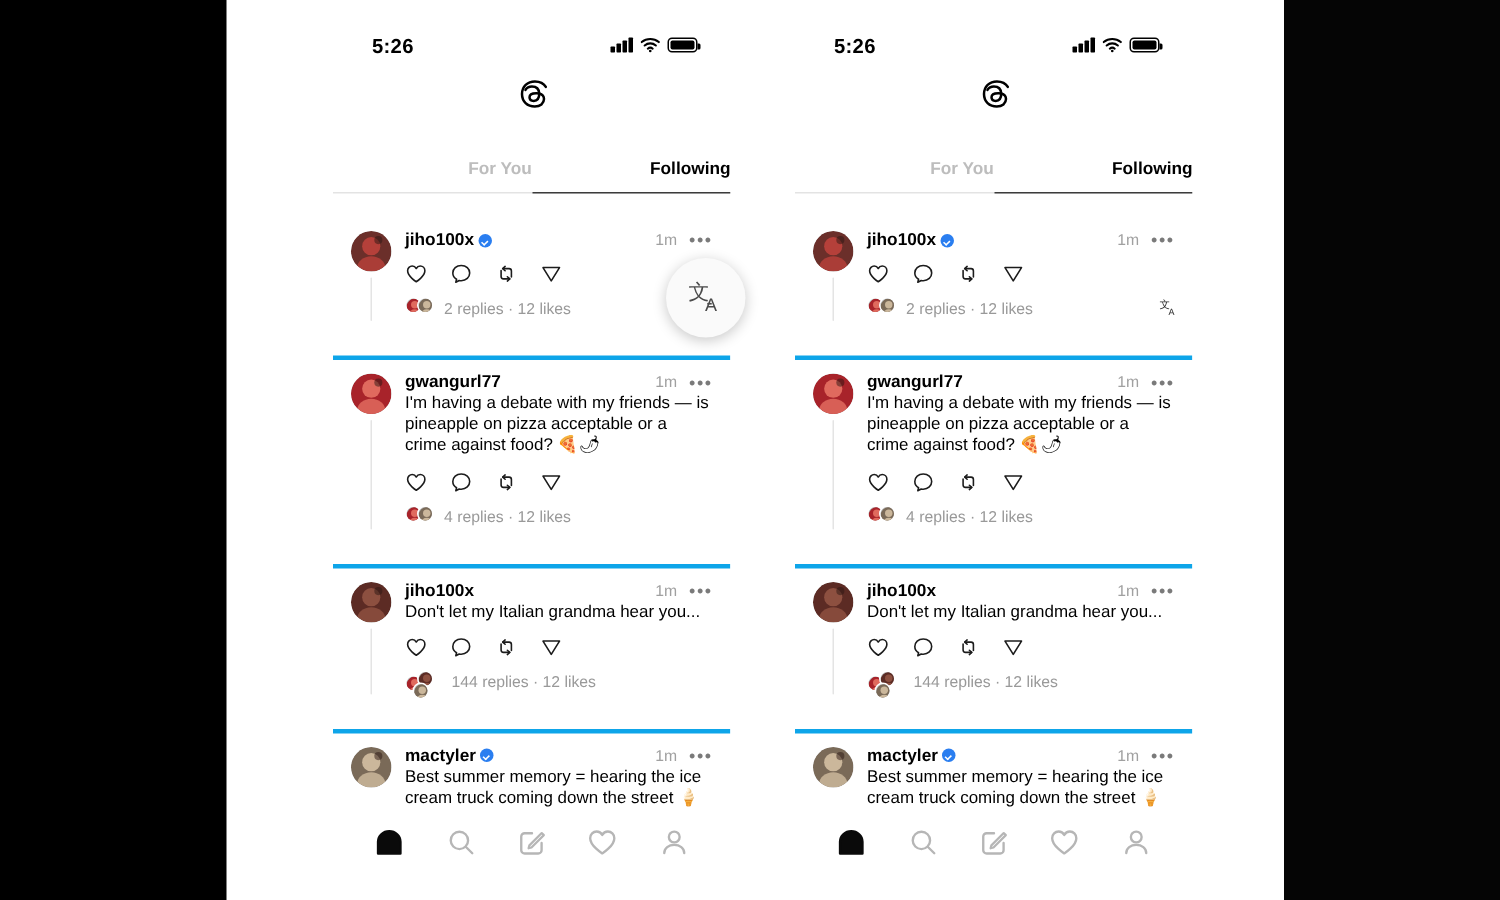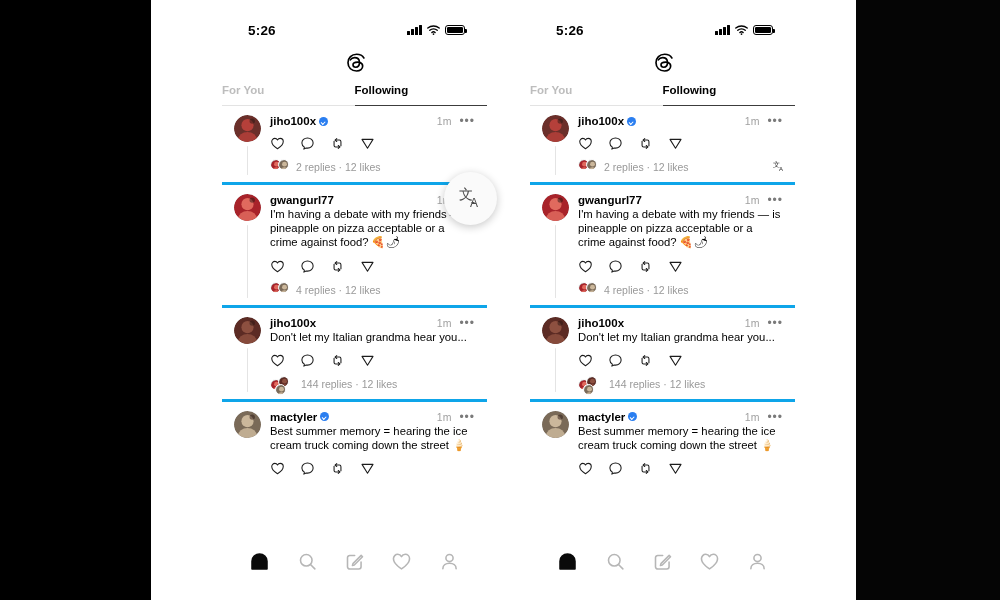--- a/index.html
+++ b/index.html
@@ -42,31 +42,31 @@
   .sig i:nth-child(3){height:8px;} .sig i:nth-child(4){height:10px;}
   .wifi { width:13px; height:10px; }
   .batt { width:20px; height:10px; border:1.4px solid #000; border-radius:3px; position:relative; }
   .batt::after { content:""; position:absolute; right:-3.2px; top:3px; width:1.8px; height:4px; background:#000; border-radius:0 1px 1px 0; }
   .batt i { position:absolute; inset:1.2px; background:#000; border-radius:1.3px; display:block; }
 
   
   .applogo { display:flex; justify-content:center; padding-top:2px; padding-bottom:2px; }
   .tabs { display:flex; position:relative; }
   .tab {
-    flex:1; text-align:left; font-size:11.5px; padding:6px 0 9px;
-    color:#bdbdbd; font-weight:600;
+    flex:1; text-align:right; font-size:11.5px; padding:6px 0 9px;
+    color:#bdbdbd; font-weight:600;margin-top:23px;
   }
   .tab.active { color:#000; font-weight:700; }
   .tabline { height:1px; background:#e3e3e3; display:flex; }
   .tabline span { flex:1; height:1px; }
   .tabline span.on { background:#3c3c3c; height:1.4px; }
 
   
   .feed { flex:1; overflow:hidden; }
-  .post { position:relative; padding:9px 12px 7px 12px; }
+  .post { position:relative; padding:9px 12px 7px 12px;margin-top:16px; }
   .post.sep { border-top:3px solid #0ea5e9; }
   .post-row { display:flex; gap:9px; }
   .av-col { width:27px; flex:0 0 27px; display:flex; flex-direction:column; align-items:center; }
   .avatar {
     width:27px; height:27px; border-radius:50%;
     flex:0 0 27px; overflow:hidden; position:relative; background:#c9c9c9;
   }
   .thread-line { width:1.5px; flex:1; background:#e4e4e4; margin-top:4px; border-radius:1px; min-height:10px; }
   .body-col { flex:1; min-width:0; }
   .meta { display:flex; align-items:center; gap:3px; }

